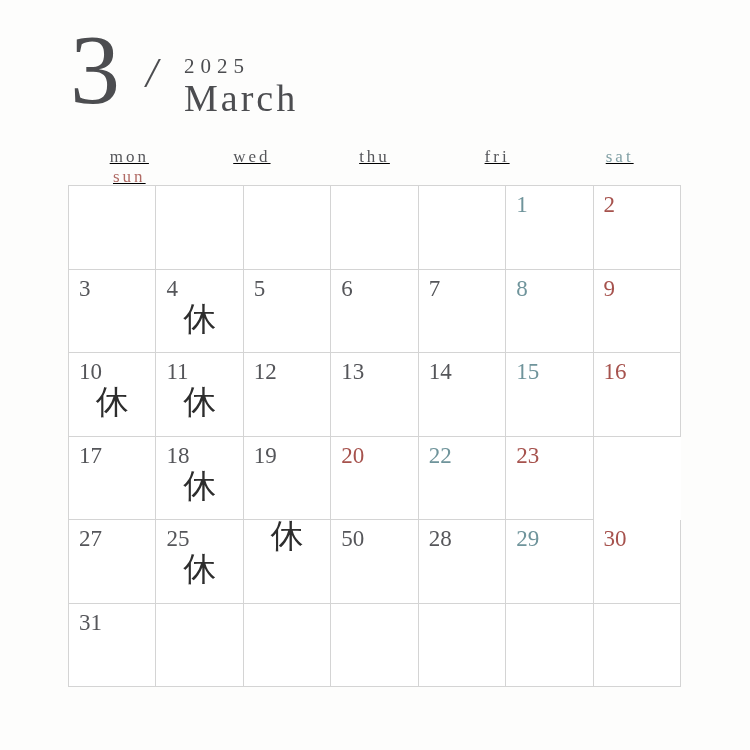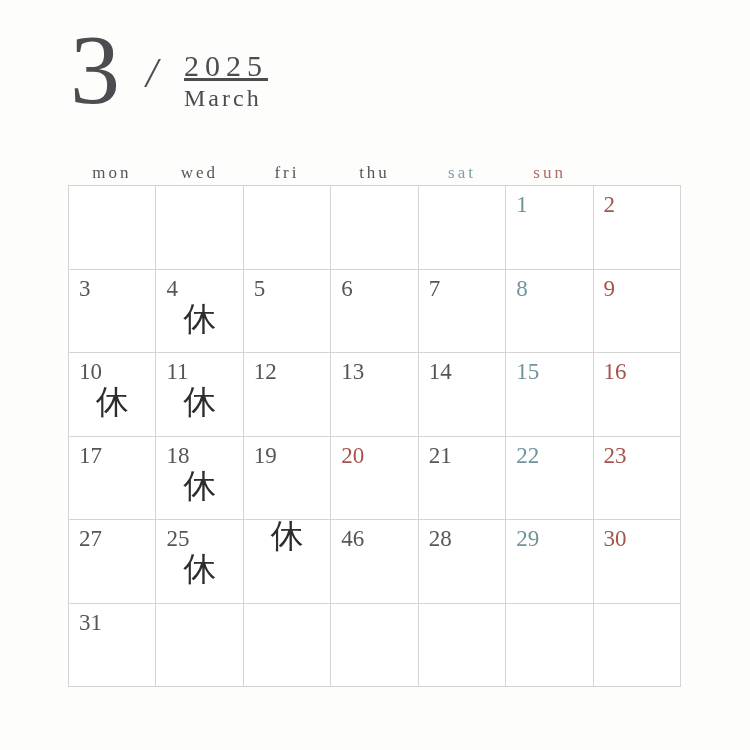--- a/index.html
+++ b/index.html
@@ -25,37 +25,37 @@
   }
   .title-slash {
     position: absolute; left: 76px; top: 24px;
     font-size: 42px; line-height: 1;
     color: var(--c-dark, #4c4d50);
     font-style: italic;
     font-weight: 300;
   }
   .year-month { position: absolute; left: 114px; top: 22px; }
   .year-text {
-    font-size: 30px; line-height: 32px;
+    font-size: 21px; line-height: 32px;
     letter-spacing: 6px;
     color: var(--c-dark, #4c4d50);
-    text-decoration: underline;
   }
   .month-name {
-    font-size: 24px; line-height: 32px;
+    font-size: 38px; line-height: 32px;
     letter-spacing: 3px;
     color: var(--c-dark, #4c4d50);
   }
 
   
   .weekdays {
-    position: absolute; left: 68px; top: 163px;
+    position: absolute; left: 68px; top: 147px;
     width: 613px; height: 26px;
     display: grid;
-    grid-template-columns: repeat(7, 1fr);
+    grid-template-columns: repeat(5, 1fr);
+    text-decoration: underline;
   }
   .wd {
     text-align: center;
     font-size: 17px;
     letter-spacing: 3px;
     color: var(--c-weekday, #55565a);
   }
   .wd-saturday { color: var(--c-sat-h, #82a0a5); }
   .wd-sunday   { color: var(--c-sun-h, #b06a64); text-align: center; }
 
@@ -105,22 +105,22 @@
     <div class="title-slash">/</div>
     <div class="year-month">
       <div class="year-text">2025</div>
       <div class="month-name">March</div>
     </div>
   </div>
 
   <div class="weekdays" id="weekday-row">
       <div class="wd wd-weekday">mon</div>
       <div class="wd wd-weekday">wed</div>
+      <div class="wd wd-weekday">thu</div>
       <div class="wd wd-weekday">fri</div>
-      <div class="wd wd-weekday">thu</div>
       <div class="wd wd-saturday">sat</div>
       <div class="wd wd-sunday">sun</div>
     </div>
 
   <div class="grid" id="calendar-grid">
       <div class="week">
         <div class="cell cell-empty"></div>
         <div class="cell cell-empty"></div>
         <div class="cell cell-empty"></div>
         <div class="cell cell-empty"></div>
@@ -188,43 +188,40 @@
         <div class="cell cell-weekday">
           <div class="daynum">18</div>
           <div class="closed-mark">休</div>
         </div>
         <div class="cell cell-weekday">
           <div class="daynum">19</div>
         </div>
         <div class="cell cell-holiday">
           <div class="daynum">20</div>
         </div>
-        <div class="cell cell-weekday">
-          <div class="daynum">21</div>
-        </div>
         <div class="cell cell-saturday">
           <div class="daynum">22</div>
         </div>
         <div class="cell cell-sunday">
           <div class="daynum">23</div>
         </div>
       </div>
       <div class="week">
         <div class="cell cell-weekday">
           <div class="daynum">27</div>
         </div>
         <div class="cell cell-weekday">
           <div class="daynum">25</div>
           <div class="closed-mark">休</div>
         </div>
         <div class="cell cell-weekday">
           <div class="closed-mark">休</div>
         </div>
         <div class="cell cell-weekday">
-          <div class="daynum">46</div>
+          <div class="daynum">50</div>
         </div>
         <div class="cell cell-weekday">
           <div class="daynum">28</div>
         </div>
         <div class="cell cell-saturday">
           <div class="daynum">29</div>
         </div>
         <div class="cell cell-sunday">
           <div class="daynum">30</div>
         </div>

